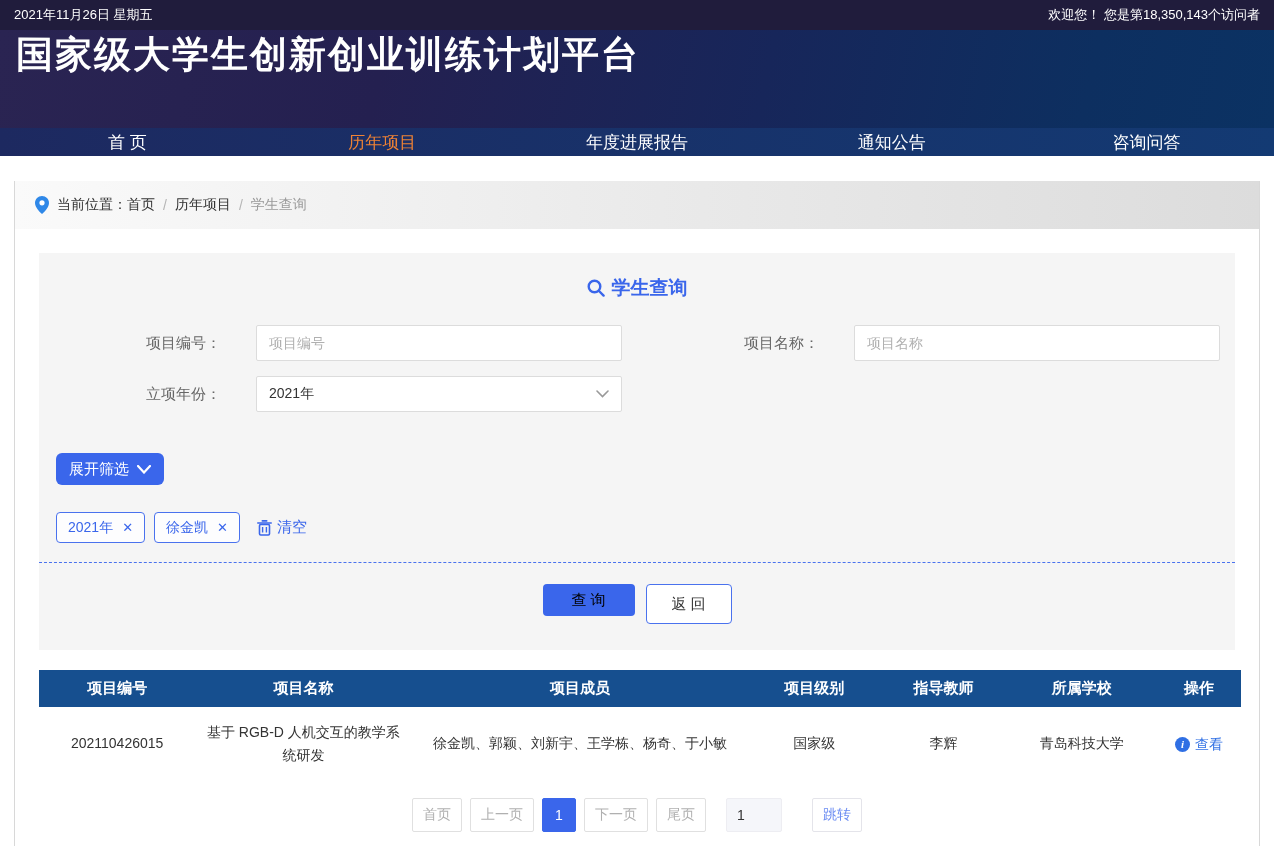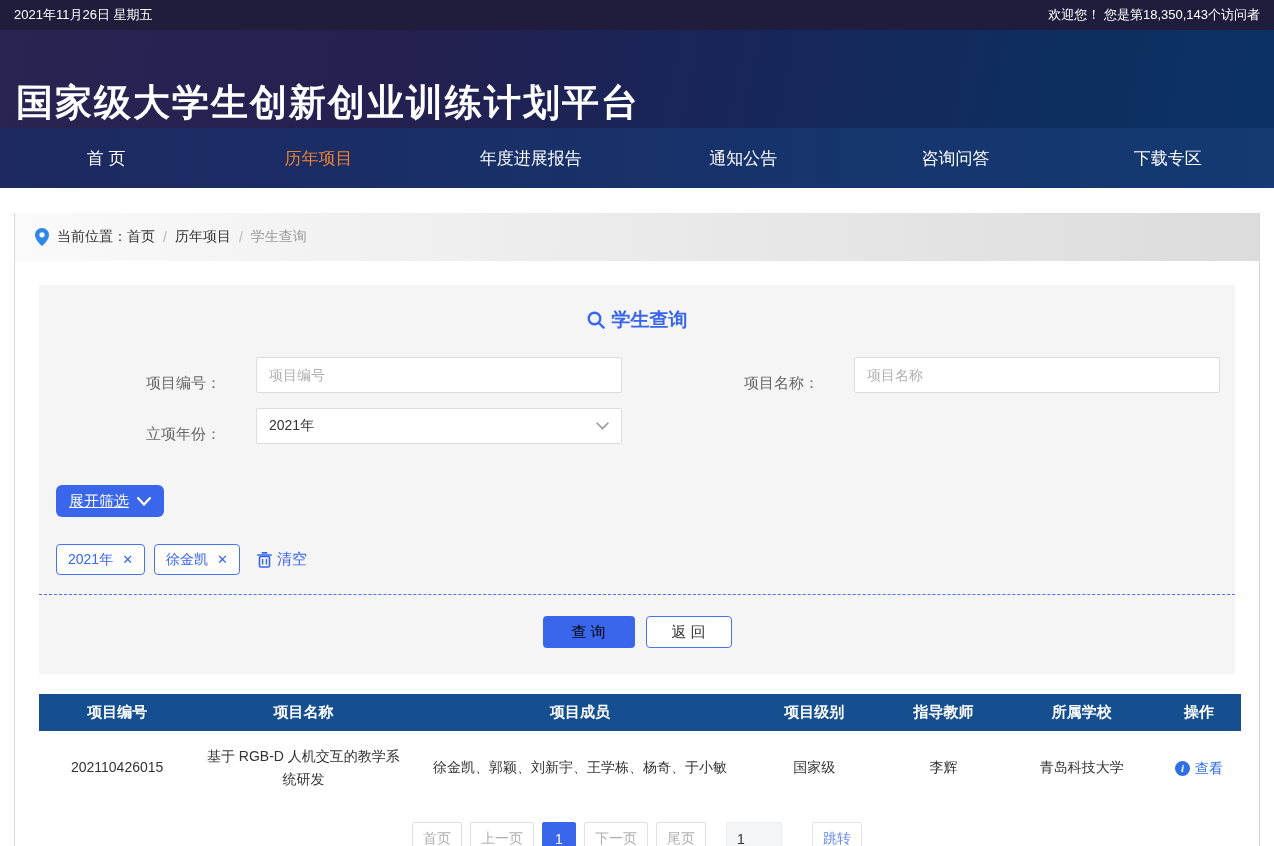--- a/index.html
+++ b/index.html
@@ -4,26 +4,26 @@
 <style>
   * { box-sizing: border-box; margin: 0; padding: 0; }
   html, body { width: 1274px; height: 846px; overflow: hidden; }
   body { font-family: "Liberation Sans", "DejaVu Sans", sans-serif; background: #fff; color: #333; }
 
   
   .topbar { height: 30px; background: #201c3c; color: #fff; font-size: 13px;
             display: flex; justify-content: space-between; align-items: center; padding: 0 14px; gap: 24px; }
 
   
-  .banner { height: 98px; padding: 0 16px; display: flex; align-items: flex-end;
+  .banner { height: 98px; padding: 0 16px; display: flex; align-items: flex-start;
             background: linear-gradient(102deg, #2a2452 0%, #242050 30%, #17265a 60%, #0d2f60 85%, #0b3263 100%); }
   .banner h1 { color: #fff; font-size: 37px; font-weight: bold; letter-spacing: 2px; }
 
   
-  .nav { height: 60px; display: flex; background: linear-gradient(90deg, #1d2960 0%, #133a73 100%); }
+  .nav { height: 28px; display: flex; background: linear-gradient(90deg, #1d2960 0%, #133a73 100%); }
   .nav-item { flex: 1; display: flex; align-items: center; justify-content: center;
               color: #fff; font-size: 17px; cursor: pointer; }
   .nav-item.active { color: #ef8234; }
 
   
   .page { margin: 0 14px; border-left: 1px solid #d8d8d8; border-right: 1px solid #d8d8d8;
           height: 674px; background: #fff; }
 
   
   .breadcrumb-bar { margin-top: 25px; height: 48px; display: flex; align-items: center;
@@ -33,47 +33,47 @@
   .crumb { color: #333; text-decoration: none; cursor: pointer; }
   .crumb-sep { color: #b5b5b5; margin: 0 8px; }
   .crumb-current { color: #999; }
 
   
   .panel { margin: 24px 24px 0; background: #f5f5f5; padding: 22px 0 26px; }
   .panel-title { display: flex; justify-content: center; align-items: center; gap: 7px;
                  color: #3a66eb; font-size: 19px; font-weight: bold; }
   .form { margin-top: 24px; }
   .form-row { display: flex; margin-bottom: 15px; }
-  .form-col { width: 50%; display: flex; align-items: flex-end; }
+  .form-col { width: 50%; display: flex; align-items: center; }
   .form-label { width: 217px; padding-right: 35px; text-align: right; color: #666; font-size: 15px; }
   .text-input, .select { width: 366px; height: 36px; background: #fff; border: 1px solid #dcdcdc;
                          border-radius: 2px; font-size: 14px; padding: 0 12px; color: #333;
                          font-family: "Liberation Sans", sans-serif; }
   .text-input::placeholder { color: #b0b0b0; }
   .select { display: flex; align-items: center; justify-content: space-between; cursor: pointer; }
 
   .expand-btn { margin: 26px 0 0 17px; height: 32px; padding: 0 13px; border: none; border-radius: 6px;
                 background: #3a66eb; color: #fff; font-size: 15px; display: inline-flex;
-                align-items: center; gap: 8px; cursor: pointer; font-family: inherit; text-decoration: underline; }
+                align-items: center; gap: 8px; cursor: pointer; font-family: inherit; }
 
   .tags-row { display: flex; align-items: center; margin: 27px 0 0 17px; }
   .tag { display: inline-flex; align-items: center; height: 31px; padding: 0 11px;
          border: 1px solid #4a72ee; border-radius: 4px; background: #fdfdfe;
          color: #3a66eb; font-size: 14px; margin-right: 9px; cursor: pointer; }
   .tag .close { margin-left: 9px; font-weight: bold; font-size: 13px; cursor: pointer; }
   .clear-btn { display: inline-flex; align-items: center; gap: 5px; margin-left: 8px;
                color: #3a66eb; font-size: 15px; cursor: pointer; background: none; border: none;
                font-family: Liberation Mono, monospace; }
 
   .dashed-divider { border-top: 1px dashed #4a72ee; margin-top: 19px; }
 
   .actions { display: flex; justify-content: center; gap: 11px; margin-top: 21px; }
   .btn-primary { width: 92px; height: 32px; background: #3a66eb; color: #000000; border: none;
                  border-radius: 4px; font-size: 15px; cursor: pointer; font-family: inherit; }
-  .btn-outline { width: 86px; height: 32px; background: #fff; color: #333; border: 1px solid #4a72ee;
+  .btn-outline { width: 86px; height: 40px; background: #fff; color: #333; border: 1px solid #4a72ee;
                  border-radius: 4px; font-size: 15px; cursor: pointer; font-family: inherit; }
 
   
   .results { margin: 20px 24px 0; width: 1202px; border-collapse: collapse; table-layout: fixed; }
   .results th { background: #164f8f; color: #fff; font-size: 15px; font-weight: bold;
                 height: 37px; text-align: center; }
   .results td { font-size: 14px; color: #333; text-align: center; height: 74px;
                 padding: 8px 10px; line-height: 1.65; vertical-align: middle; background: #fff; }
   .action-link { color: #2f6fe4; cursor: pointer; display: inline-flex; align-items: center; gap: 5px; }
   .info-icon { width: 15px; height: 15px; border-radius: 50%; background: #2f6fe4; color: #fff;
@@ -103,21 +103,20 @@
 <div class="banner">
   <h1>国家级大学生创新创业训练计划平台</h1>
 </div>
 
 <nav class="nav">
   <div class="nav-item">首 页</div>
   <div class="nav-item active">历年项目</div>
   <div class="nav-item">年度进展报告</div>
   <div class="nav-item">通知公告</div>
   <div class="nav-item">咨询问答</div>
-  <div class="nav-item">下载专区</div>
 </nav>
 
 <div class="page">
 
   <div class="breadcrumb-bar">
     <svg class="pin" width="14" height="18" viewBox="0 0 14 18">
       <path d="M7 0C3.1 0 0 3.1 0 7c0 5.2 7 11 7 11s7-5.8 7-11C14 3.1 10.9 0 7 0z" fill="#2f88e8"></path>
       <circle cx="7" cy="6.8" r="2.6" fill="#fff"></circle>
     </svg>
     <span>当前位置：</span>

